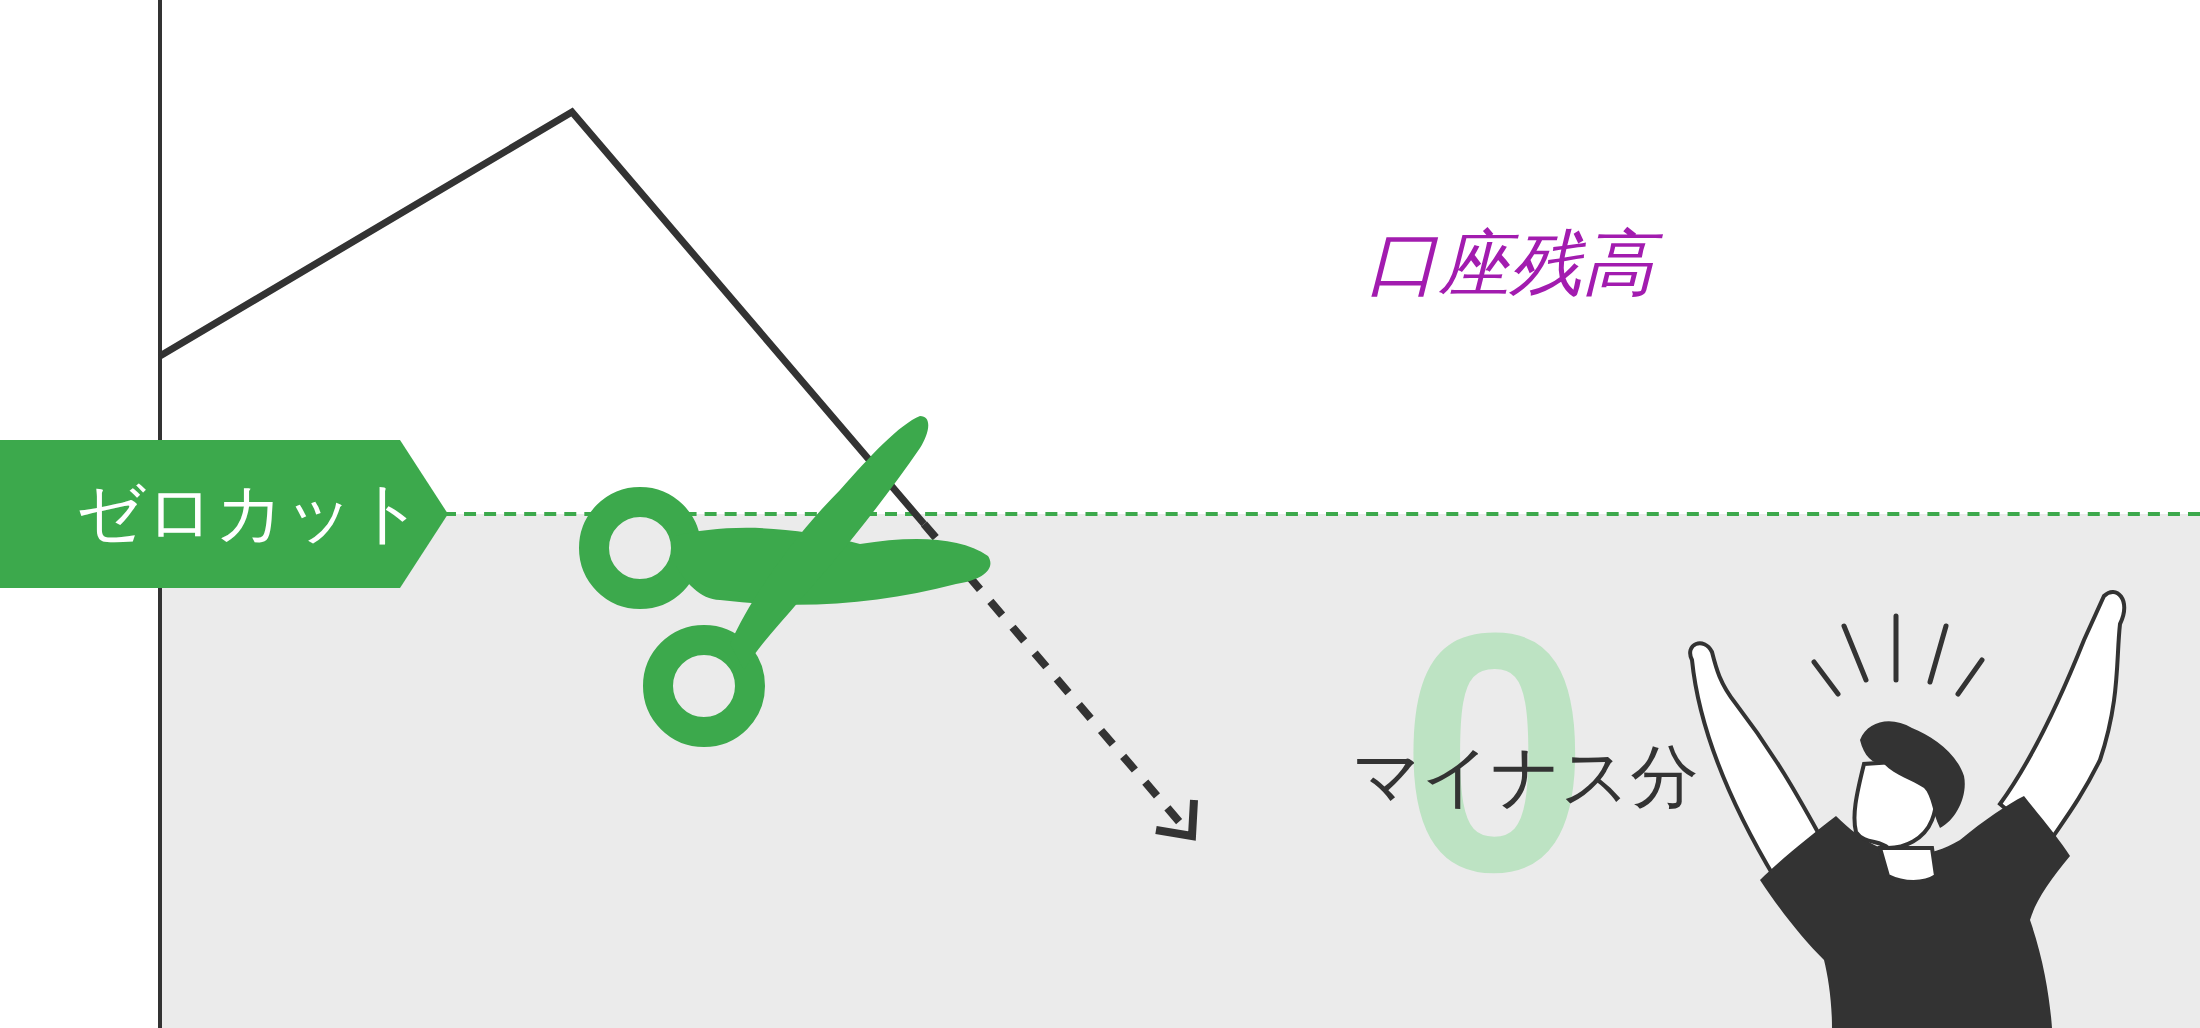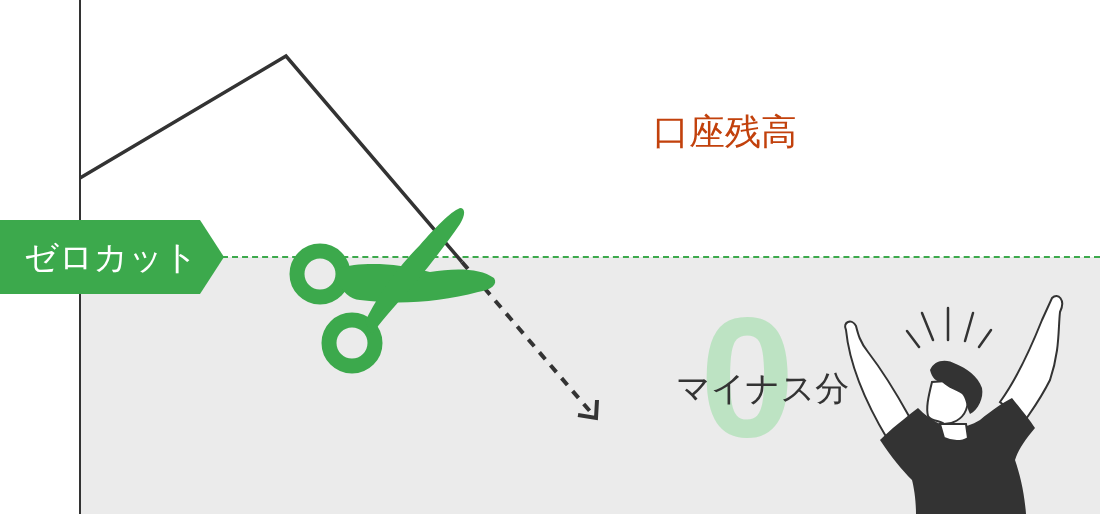--- a/index.html
+++ b/index.html
@@ -6,23 +6,23 @@
   body { width: 1100px; height: 514px; overflow: hidden; background: #ffffff; position: relative;
          font-family: "DejaVu Sans", "Liberation Sans", sans-serif; }
   .gray-zone { position: absolute; left: 80px; top: 257px; width: 1020px; height: 257px; background: #ebebeb; }
   .zero-line { position: absolute; left: 222px; top: 256px; width: 878px; height: 0;
                border-top: 2px dashed #3ca94c; }
   .axis-line { position: absolute; left: 79px; top: 0; width: 2px; height: 514px; background: #333333; }
   svg.main { position: absolute; left: 0; top: 0; }
   .zerocut-tag { position: absolute; left: 0; top: 220px; width: 224px; height: 74px; }
   .zerocut-tag .shape { position: absolute; inset: 0; background: #3ca94c;
     clip-path: polygon(0 0, 200px 0, 224px 37px, 200px 74px, 0 74px); }
-  .zerocut-tag .label { position: absolute; left: 24px; top: 0; height: 74px; line-height: 74px;
+  .zerocut-tag .label { position: absolute; left: 38px; top: 0; height: 74px; line-height: 74px;
     color: #ffffff; font-size: 34px; letter-spacing: 0px; white-space: nowrap; }
-  .balance-label { position: absolute; left: 653px; top: 108px; font-size: 36px; color: #c2410c; white-space: nowrap; }
+  .balance-label { position: absolute; left: 683px; top: 108px; font-size: 36px; color: #a21caf; white-space: nowrap; font-style: italic; }
   .big-zero { position: absolute; left: 700px; top: 292px; font-size: 170px; line-height: 170px;
     color: #bde3c3; font-weight: bold; font-family: "Liberation Sans", "DejaVu Sans", sans-serif; }
   .minus-label { position: absolute; left: 676px; top: 366px; font-size: 34px; color: #333333; white-space: nowrap; font-family: Liberation Mono, monospace; }
 </style>
 </head>
 <body>
 
 <div class="gray-zone"></div>
 <div class="zero-line"></div>
 <div class="axis-line"></div>

